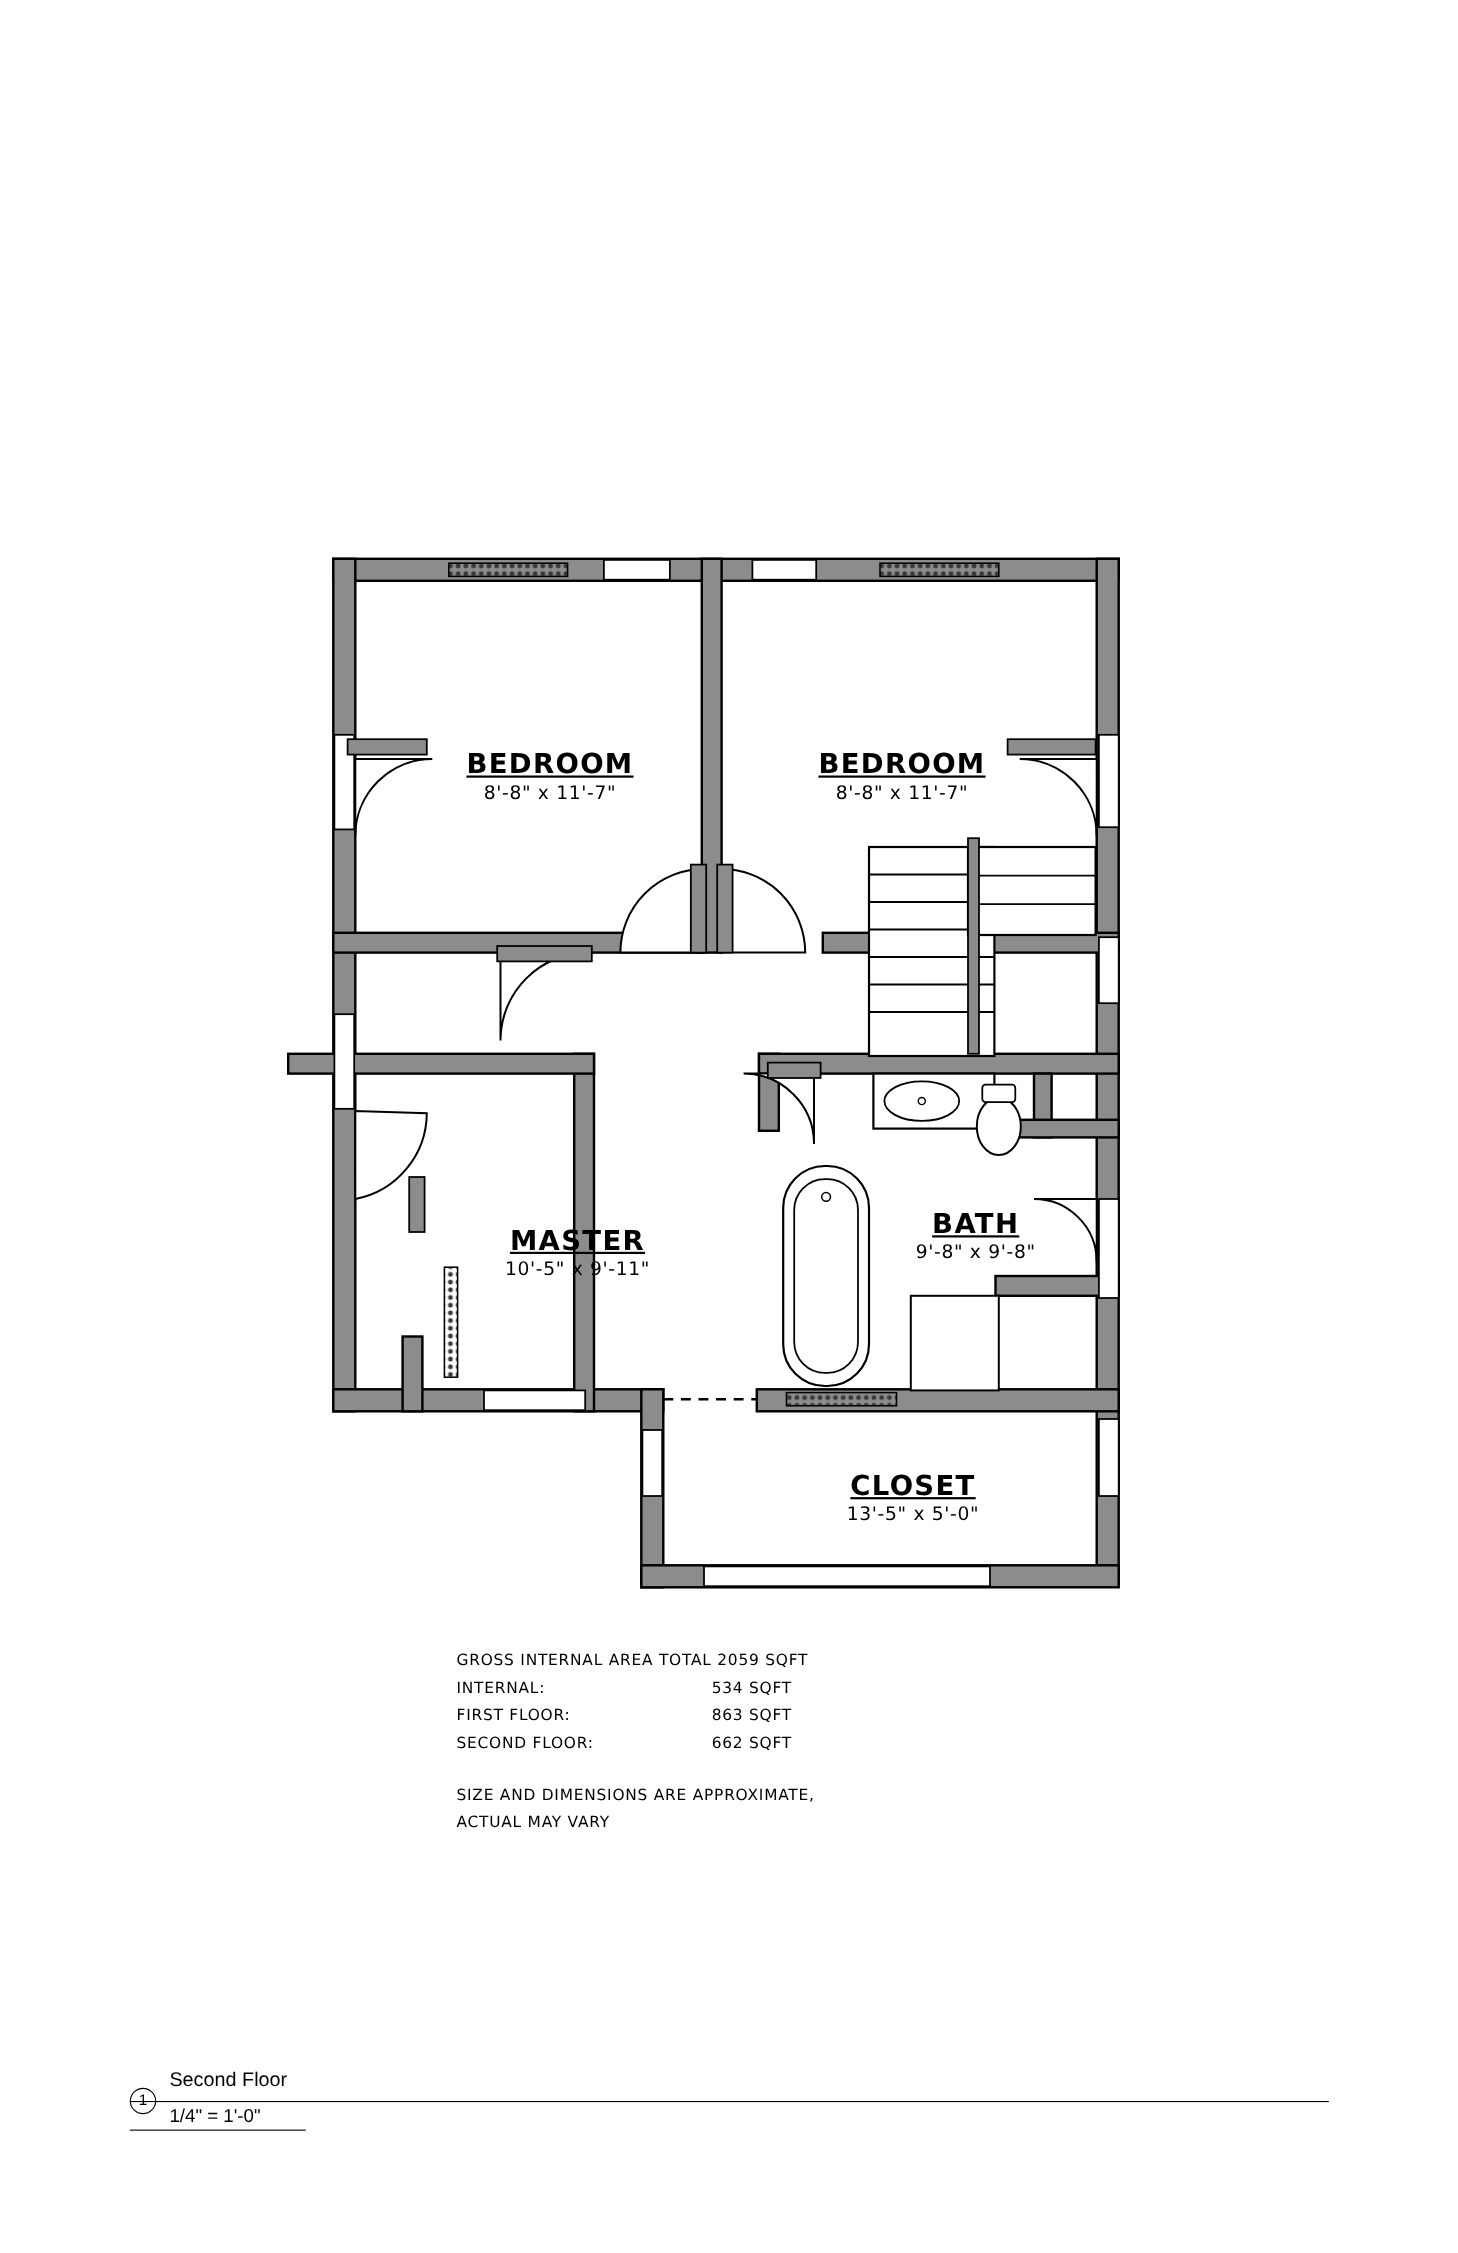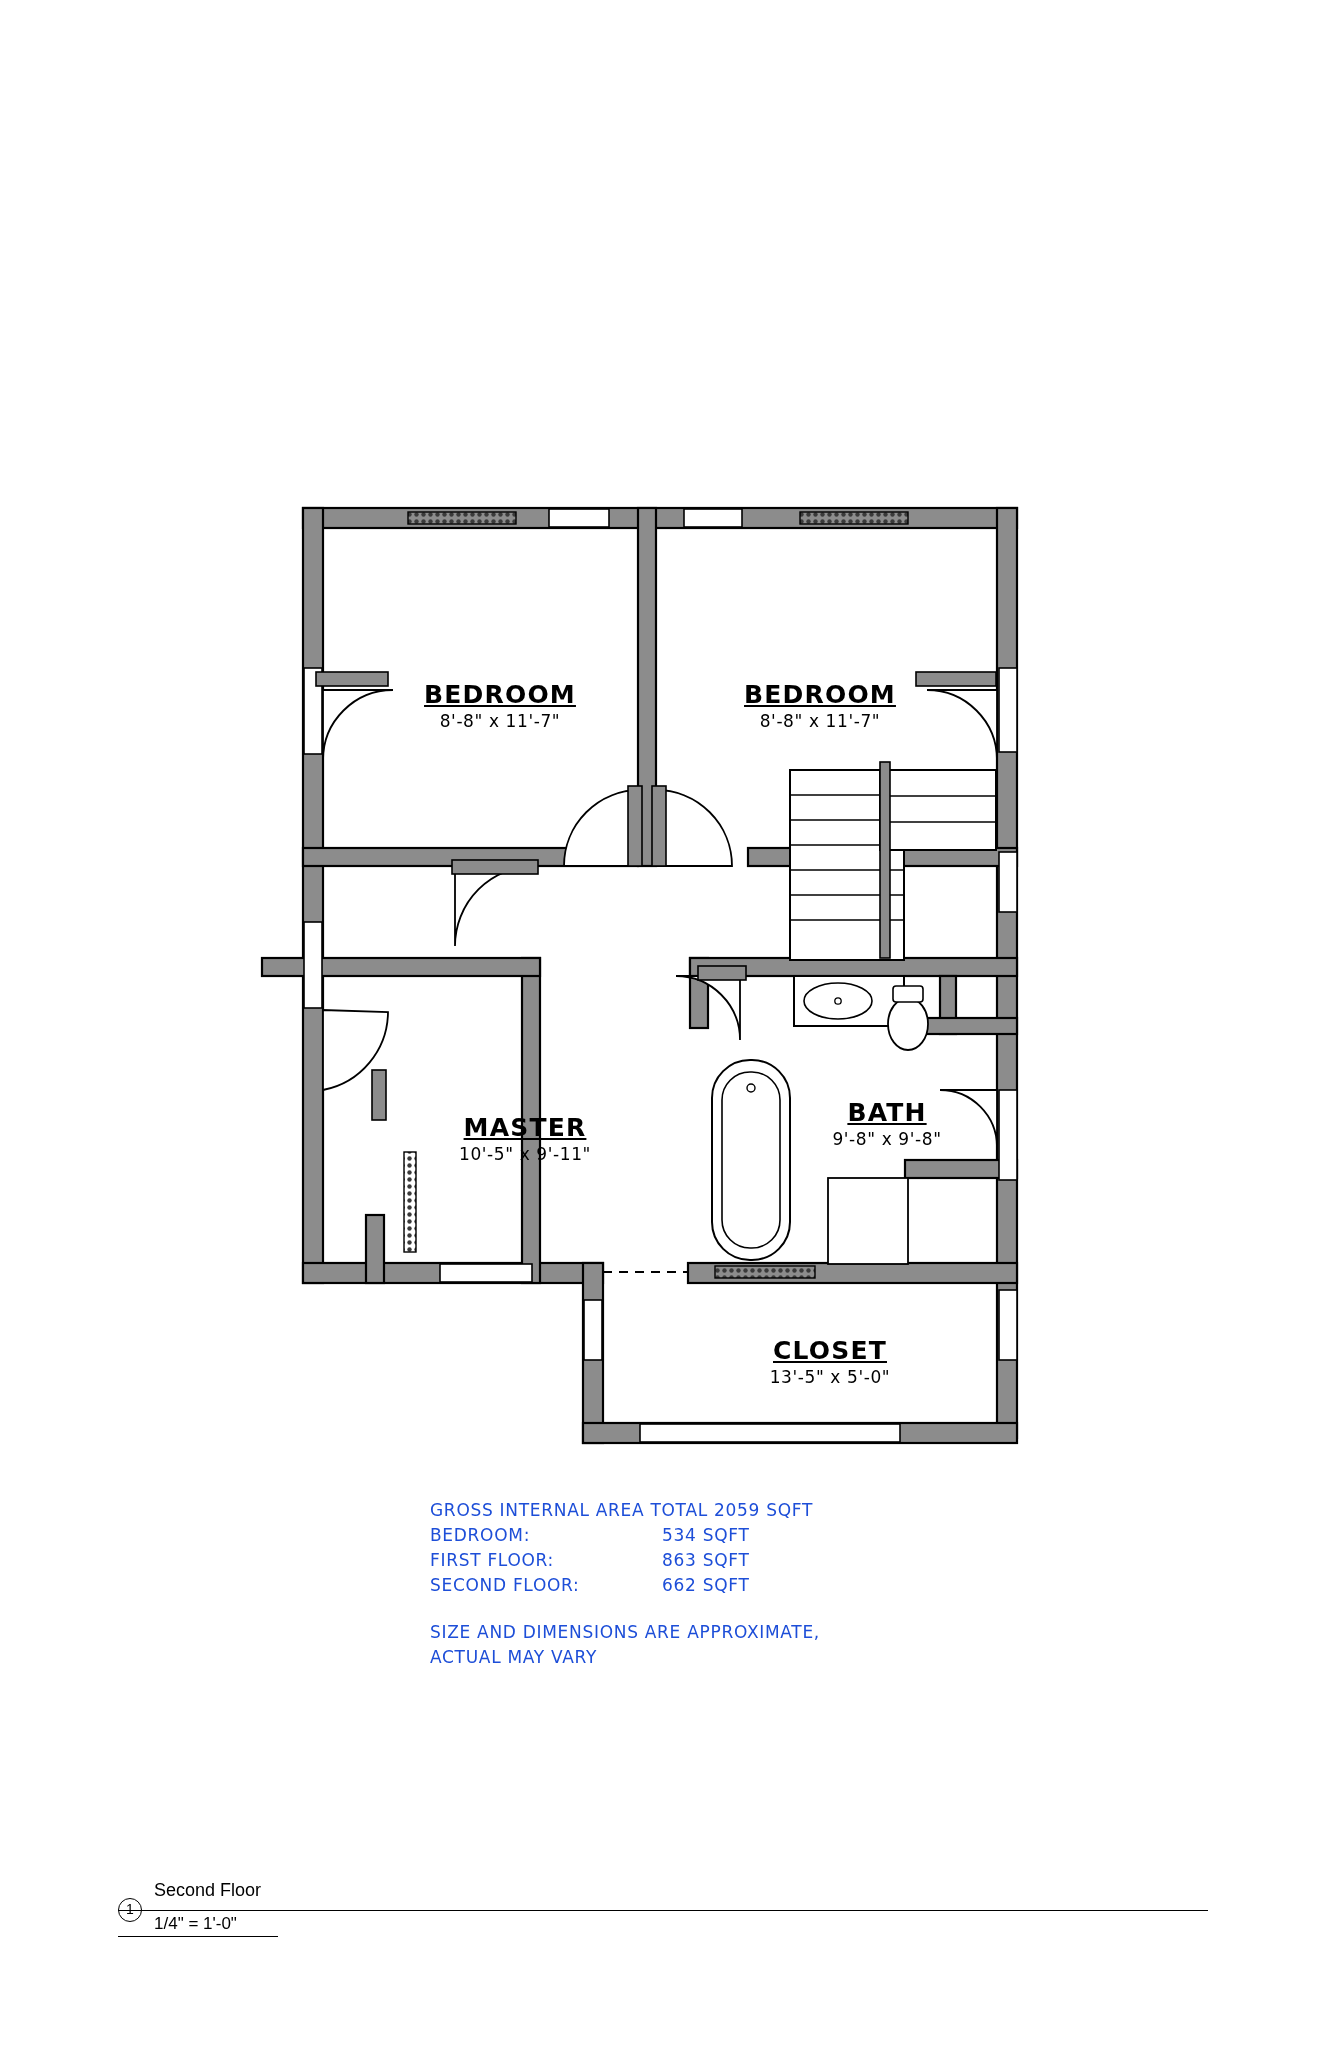--- a/index.html
+++ b/index.html
@@ -48,24 +48,24 @@
     font-size: 17px;
     letter-spacing: 0.6px;
     white-space: nowrap;
     display: block;
     margin-top: 2px;
   }
 
   
   .notes {
     position: absolute;
-    left: 430px;
+    left: 415px;
     top: 1498px;
-    color: #1d4ed8;
-    font-size: 17px;
+    color: #000000;
+    font-size: 14px;
     letter-spacing: 0.7px;
     line-height: 25px;
     font-family: "DejaVu Sans", sans-serif;
   }
   .notes .row {
     display: block;
     white-space: pre;
   }
   .notes .row .lbl {
     display: inline-block;
@@ -289,21 +289,21 @@
     <span class="room-dim">9'-8" x 9'-8"</span>
   </div>
 
   <div class="room-label" style="left:700px; top:1336px; width:260px;">
     <span class="room-name">CLOSET</span>
     <span class="room-dim">13'-5" x 5'-0"</span>
   </div>
 
   <div class="notes">
     <span class="row">GROSS INTERNAL AREA TOTAL 2059 SQFT</span>
-    <span class="row"><span class="lbl">BEDROOM:</span><span>534 SQFT</span></span>
+    <span class="row"><span class="lbl">INTERNAL:</span><span>534 SQFT</span></span>
     <span class="row"><span class="lbl">FIRST FLOOR:</span><span>863 SQFT</span></span>
     <span class="row"><span class="lbl">SECOND FLOOR:</span><span>662 SQFT</span></span>
     <span class="gap"></span>
     <span class="row">SIZE AND DIMENSIONS ARE APPROXIMATE,</span>
     <span class="row">ACTUAL MAY VARY</span>
   </div>
 
   <div class="titleblock">
     <div class="tb-rule-long"></div>
     <div class="tb-rule-short"></div>

